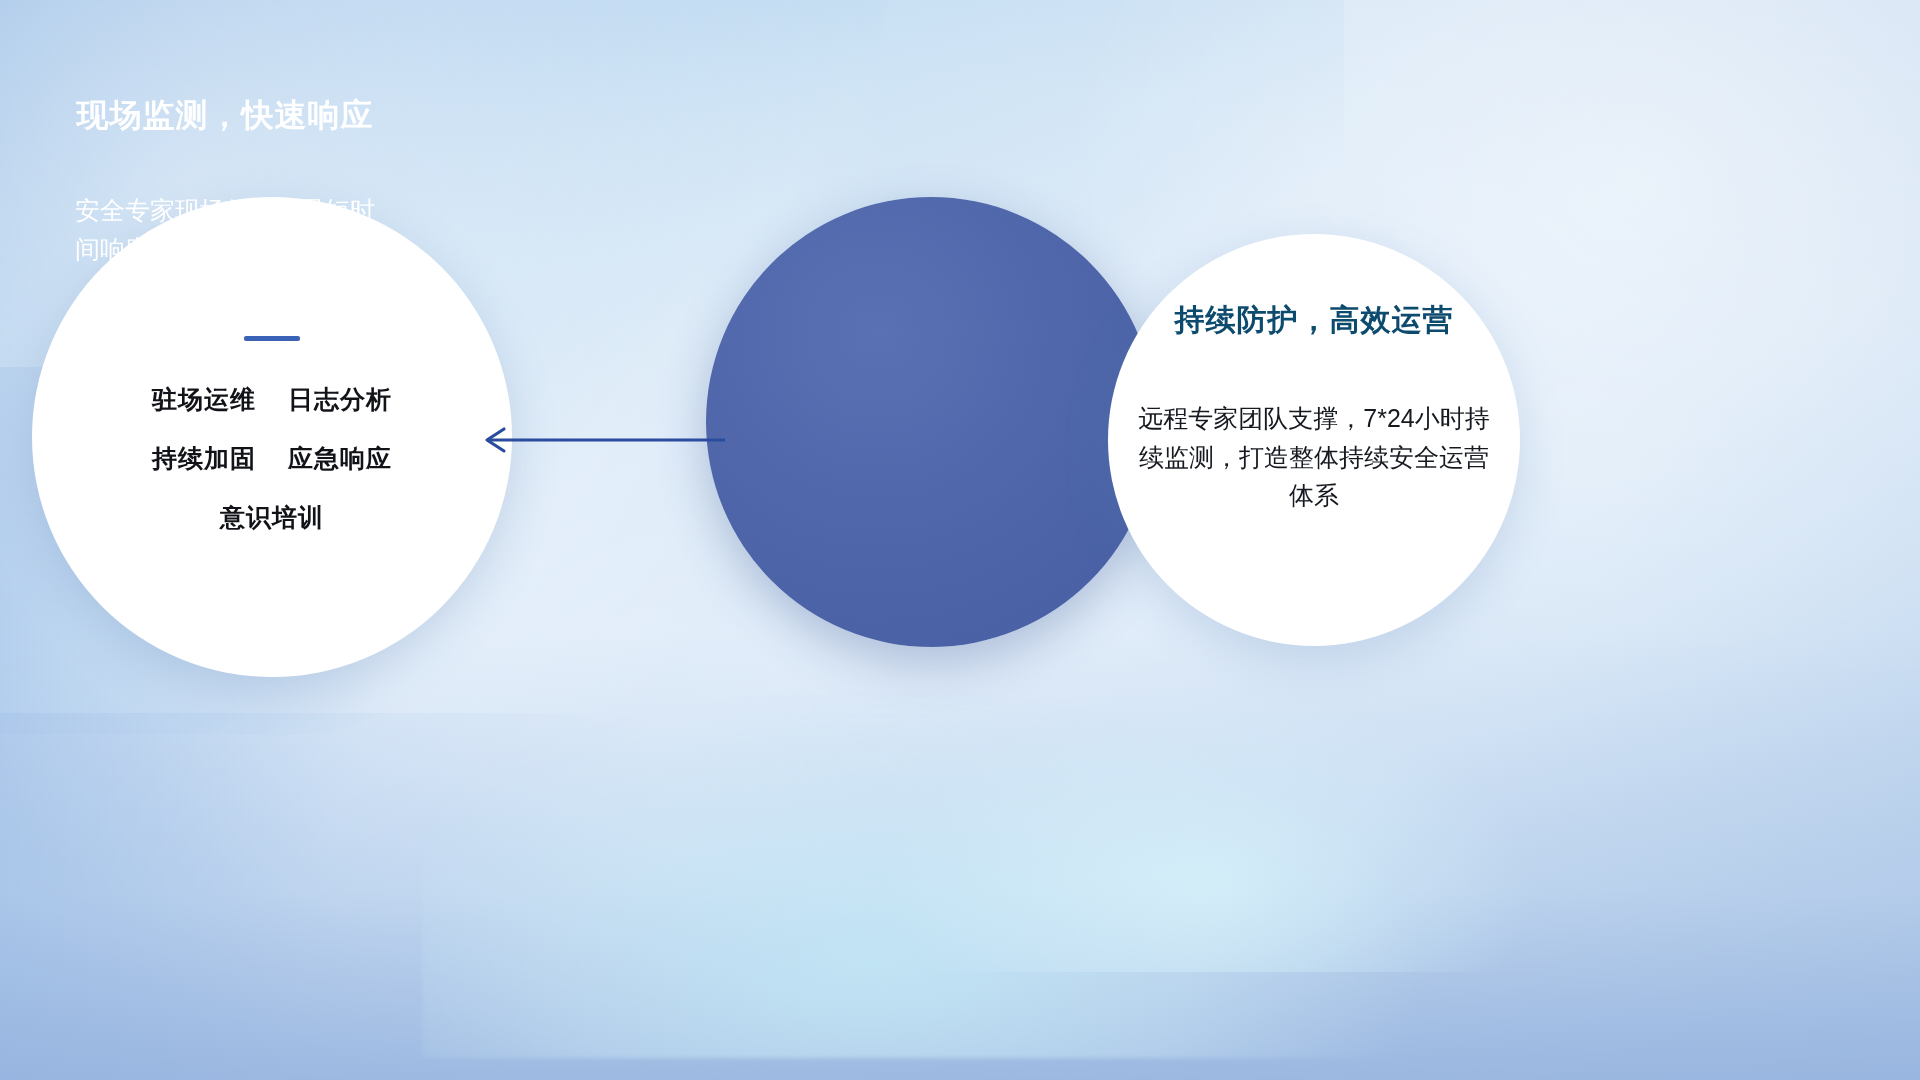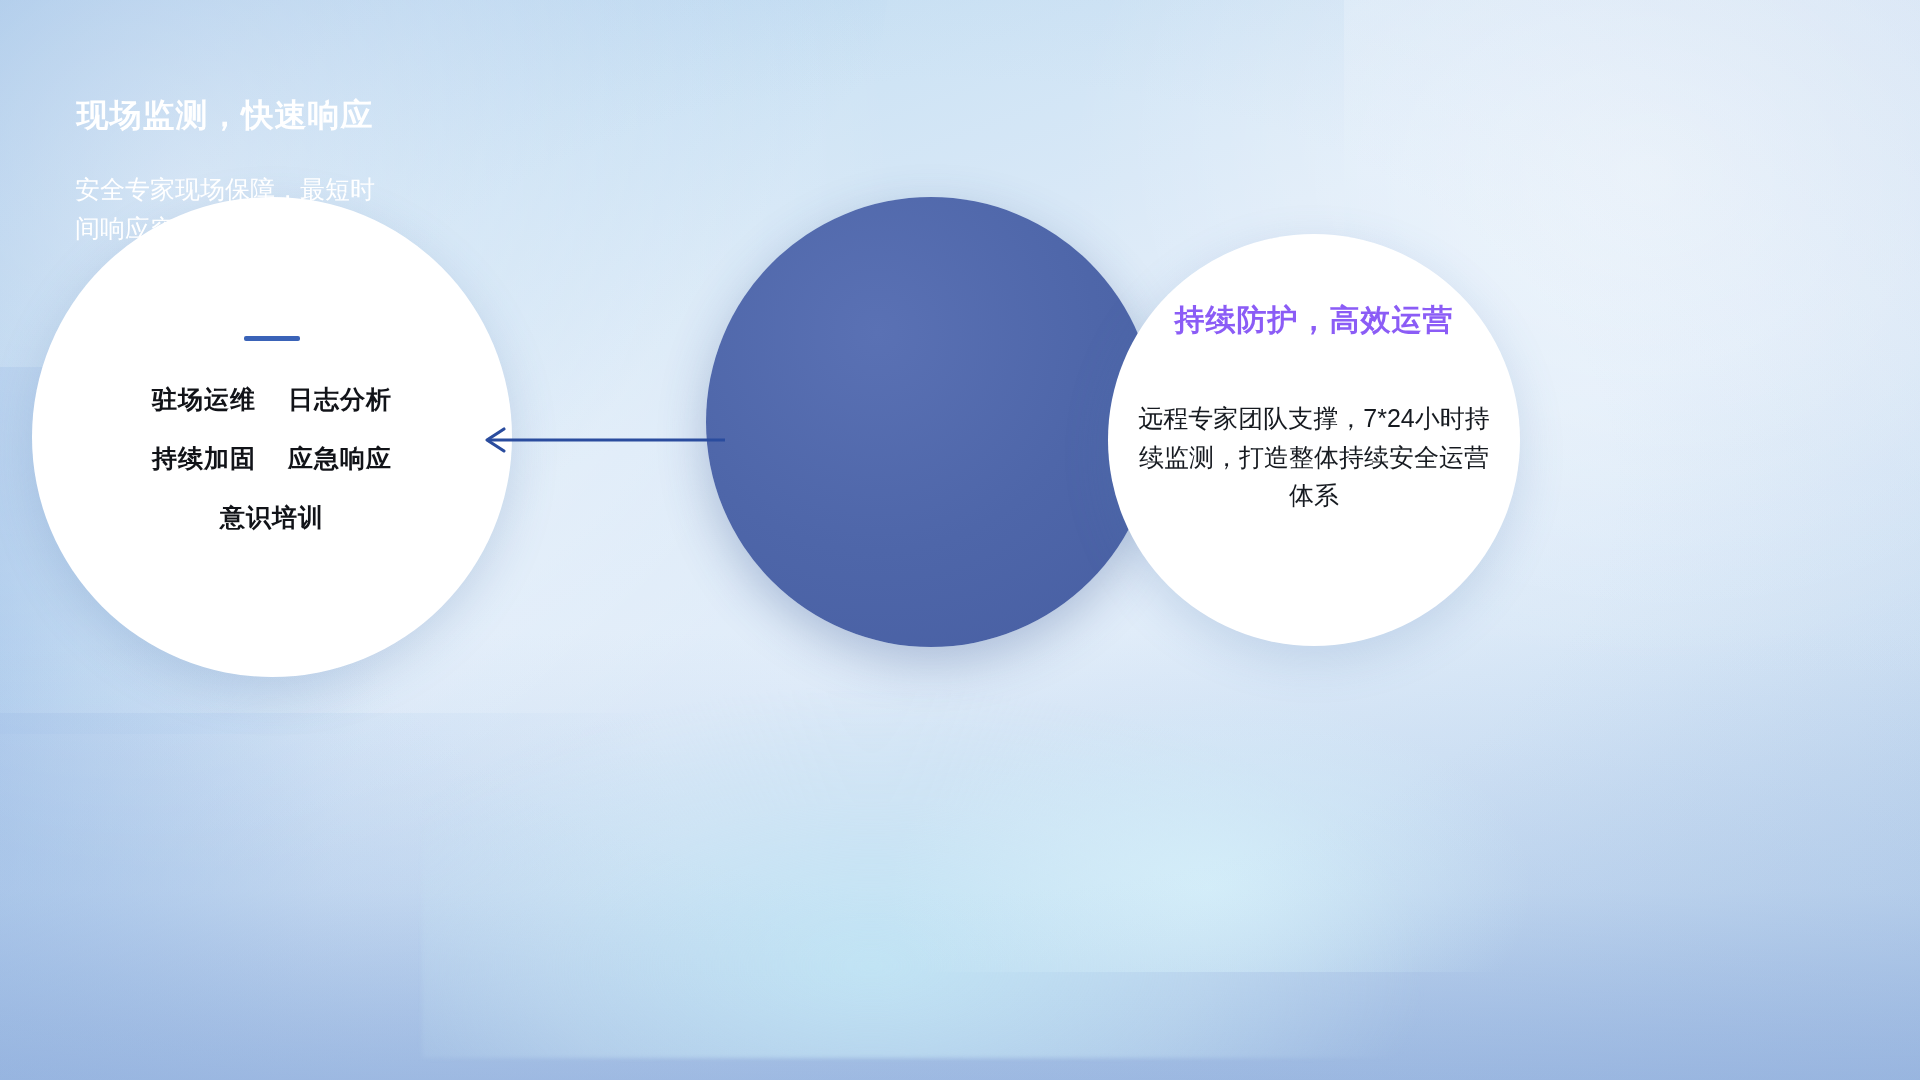--- a/index.html
+++ b/index.html
@@ -91,38 +91,38 @@
     z-index:3;
   }
   #mid-content {
     position:absolute; left:0; top:0; width:450px; height:450px;
     display:flex; flex-direction:column; align-items:center;
     padding-top:94px;
     z-index:5;
   }
   #mid-title {
     font-size:32px; font-weight:bold; color:#ffffff; letter-spacing:1px;
-    white-space:nowrap; margin-bottom:32px;
+    white-space:nowrap; margin-bottom:53px;
   }
   #mid-body {
     font-size:25px; color:#ffffff; line-height:1.54; text-align:center;
     width:300px; font-weight:400;
   }
 
   
   #circle-right {
     left:1108px; top:234px; width:412px; height:412px;
     background:#ffffff;
     box-shadow:0 14px 46px rgba(80,120,175,.20);
     z-index:4;
     display:flex; flex-direction:column; align-items:center;
     padding-top:66px;
   }
   #right-title {
-    font-size:30px; font-weight:bold; color:#8b5cf6; letter-spacing:1px;
+    font-size:30px; font-weight:bold; color:#0c4a6e; letter-spacing:1px;
     white-space:nowrap; margin-bottom:58px;
   }
   #right-body {
     font-size:25px; color:#161a20; line-height:1.54; text-align:center;
     width:352px;
   }
 
   
   #connector { position:absolute; left:470px; top:410px; width:260px; height:60px; z-index:6; }
 </style>

